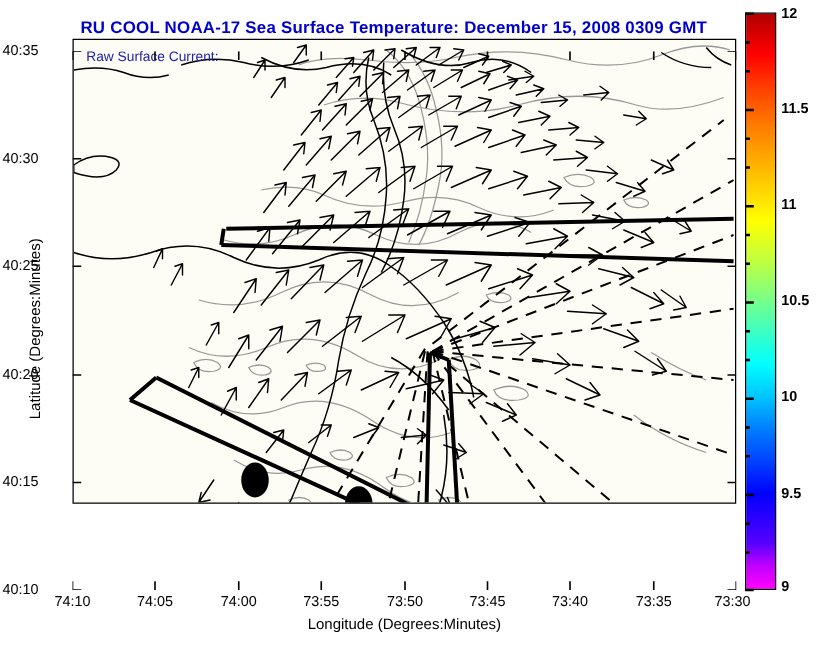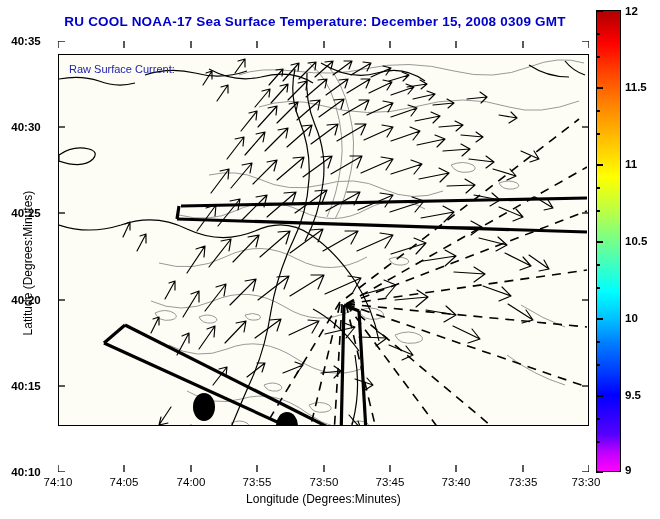--- a/index.html
+++ b/index.html
@@ -8,41 +8,41 @@
 
   
   #title{
     position:absolute; left:0; top:14px; width:598px;
     text-align:center; font-size:13.5px; font-weight:bold;
     color:#0000cc; letter-spacing:.2px; white-space:nowrap;padding-left:16px;
   }
 
   
   #plot{
-    position:absolute; left:58px; top:54px; width:531px; height:372px;
+    position:absolute; left:58px; top:31px; width:531px; height:372px;
     background:#fdfdf5; border:1.5px solid #000; box-sizing:border-box;
   }
   #plotclip{position:absolute;inset:0;overflow:hidden;}
   #plotclip svg{position:absolute;left:0;top:0;}
 
   
   #annot{
     position:absolute; left:10px; top:7px; color:#2222aa;
     font-size:11px; line-height:15px; white-space:nowrap;
   }
 
   
   #scalekey{position:absolute; left:8px; top:382px; width:120px;}
   #scalekey .lbl{font-size:14px; color:#000; margin-left:6px;}
   #scalekey svg{display:block; margin-top:2px;}
 
   
   .xlab,.ylab{position:absolute;font-size:11.5px;color:#000;white-space:nowrap;}
   .xlab{transform:translateX(-50%); top:476px;}
-  .ylab{transform:translateY(-50%); text-align:center; width:48px; left:2px;font-weight:bold;}
+  .ylab{transform:translateY(-50%); text-align:left; width:48px; left:2px;}
 
   #xaxis-title{
     position:absolute; left:58px; width:531px; top:492px;
     text-align:center; font-size:12px; color:#000;
   }
   #yaxis-title{
     position:absolute; left:-92px; top:256px; width:240px;
     text-align:center; font-size:12px; color:#000;
     transform:rotate(-90deg); transform-origin:center;
   }

